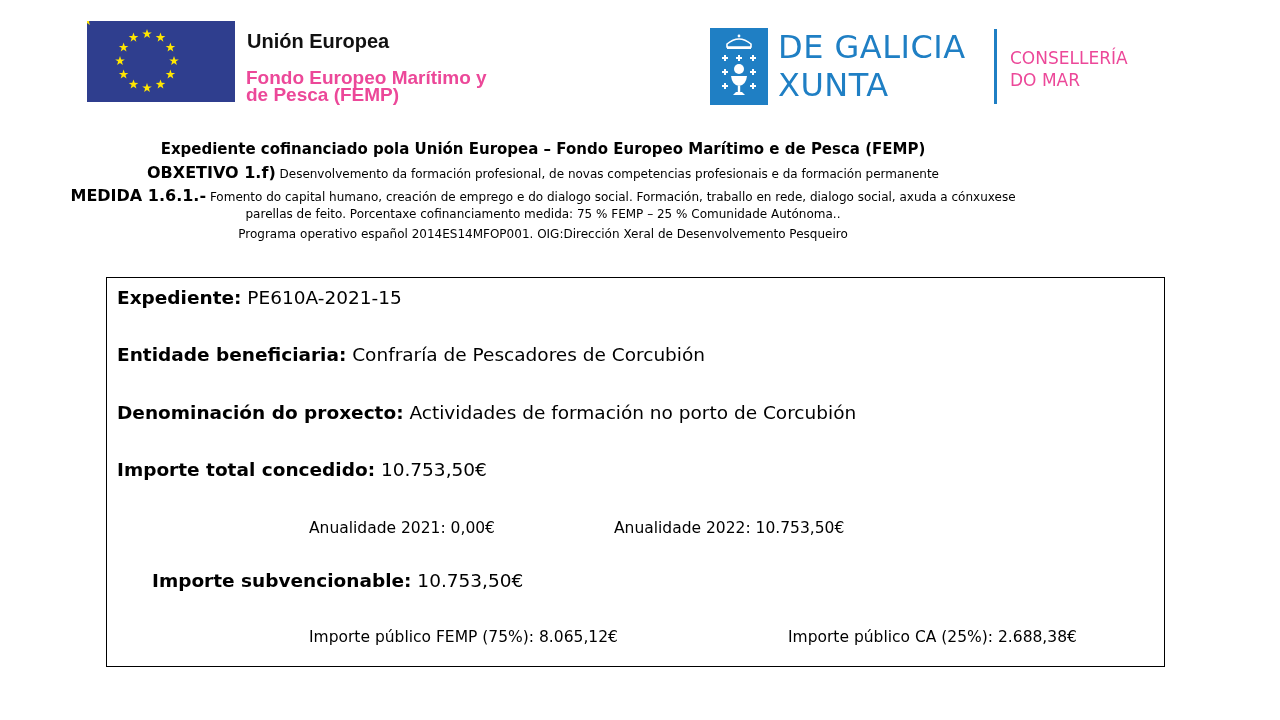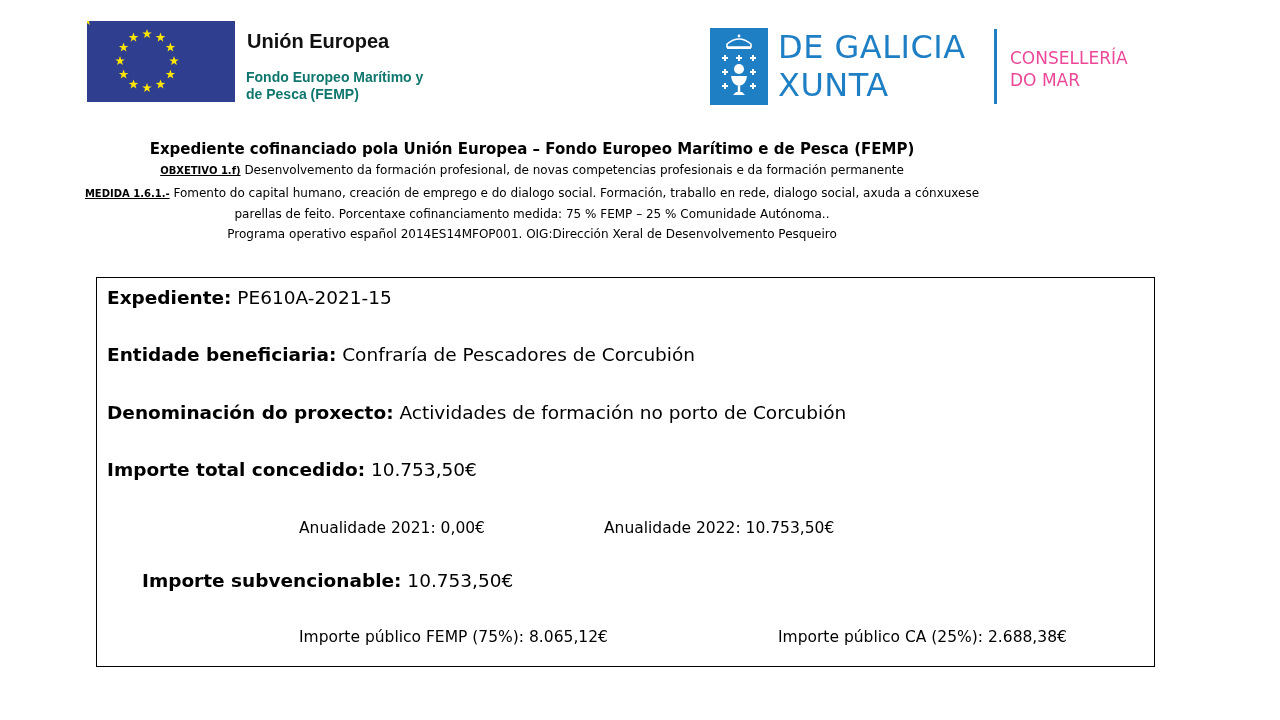--- a/index.html
+++ b/index.html
@@ -2,33 +2,33 @@
 <html><head>
 <meta charset="utf-8">
 <style>
   html, body { margin:0; padding:0; }
   body { width:1280px; height:720px; background:#ffffff; position:relative; overflow:hidden; font-family:"Liberation Sans", sans-serif; color:#000; }
   .abs { position:absolute; }
   
   #eu-flag { left:87px; top:21px; width:148px; height:81px; background:#2f3e8e; }
   #eu-flag svg { display:block; }
   .eu-title { left:247px; top:30px; font-family:"Liberation Sans", sans-serif; font-weight:bold; font-size:20px; color:#111; }
-  .eu-sub { left:246px; top:69px; font-family:"Liberation Sans", sans-serif; font-weight:bold; font-size:14px; line-height:17px; color:#0f766e; }
+  .eu-sub { left:246px; top:69px; font-family:"Liberation Sans", sans-serif; font-weight:bold; font-size:19px; line-height:17px; color:#ec4899; }
   
   #xunta-emblem { left:710px; top:28px; width:58px; height:77px; background:#1f7fc4; }
   .xunta-text { left:778px; top:28px; font-family:"DejaVu Sans", sans-serif; font-size:32px; line-height:38px; color:#1f7fc4; letter-spacing:0.5px; }
   #xunta-divider { left:994px; top:29px; width:3px; height:75px; background:#1f7fc4; }
   .conselleria { left:1010px; top:33px; font-family:"DejaVu Sans", sans-serif; font-weight:normal; font-size:17px; line-height:22px; color:#ec4899;margin-top:14px; }
   
-  .hdr { position:absolute; left:0; width:1064px; text-align:center; font-family:"DejaVu Sans", sans-serif; white-space:nowrap; }
+  .hdr { position:absolute; left:11px; width:1064px; text-align:center; font-family:"DejaVu Sans", sans-serif; white-space:nowrap; }
   .hdr-title { top:140px; font-size:15px; font-weight:bold; }
   .hdr-line { font-size:12px; }
-  .hdr-line b { font-size:10px;text-decoration:underline; }
+  .hdr-line b { font-size:16px; }
   
-  #info-box { left:96px; top:277px; width:1059px; height:390px; border:1.5px solid #000; box-sizing:border-box; }
+  #info-box { left:106px; top:277px; width:1059px; height:390px; border:1.5px solid #000; box-sizing:border-box; }
   .row { position:absolute; left:10px; font-family:"DejaVu Sans", sans-serif; font-size:18.5px; white-space:nowrap; }
   .row b { font-weight:bold; }
   .sub { position:absolute; font-family:"DejaVu Sans", sans-serif; font-size:15.5px; white-space:nowrap; }
 </style>
 </head>
 <body>
 
 <div id="eu-flag" class="abs">
   <svg width="148" height="81" viewBox="0 0 148 81">
     <g fill="#ffe600">

